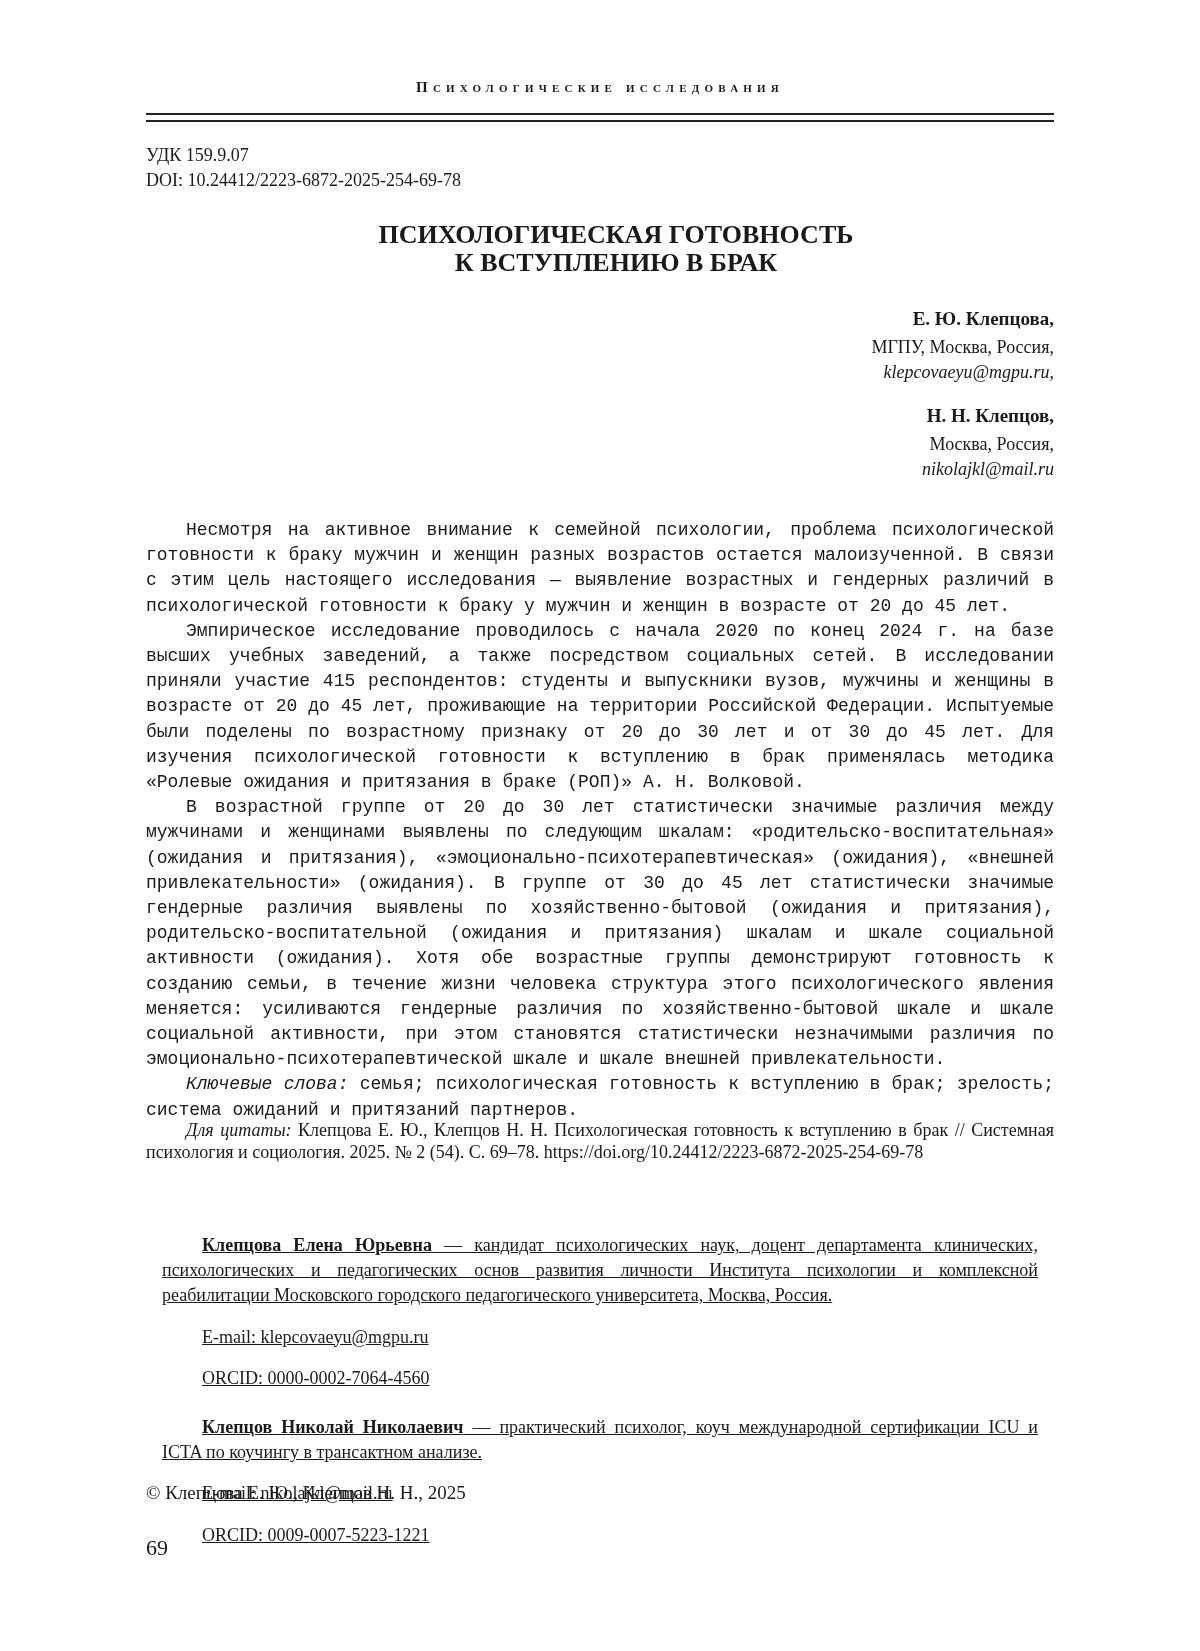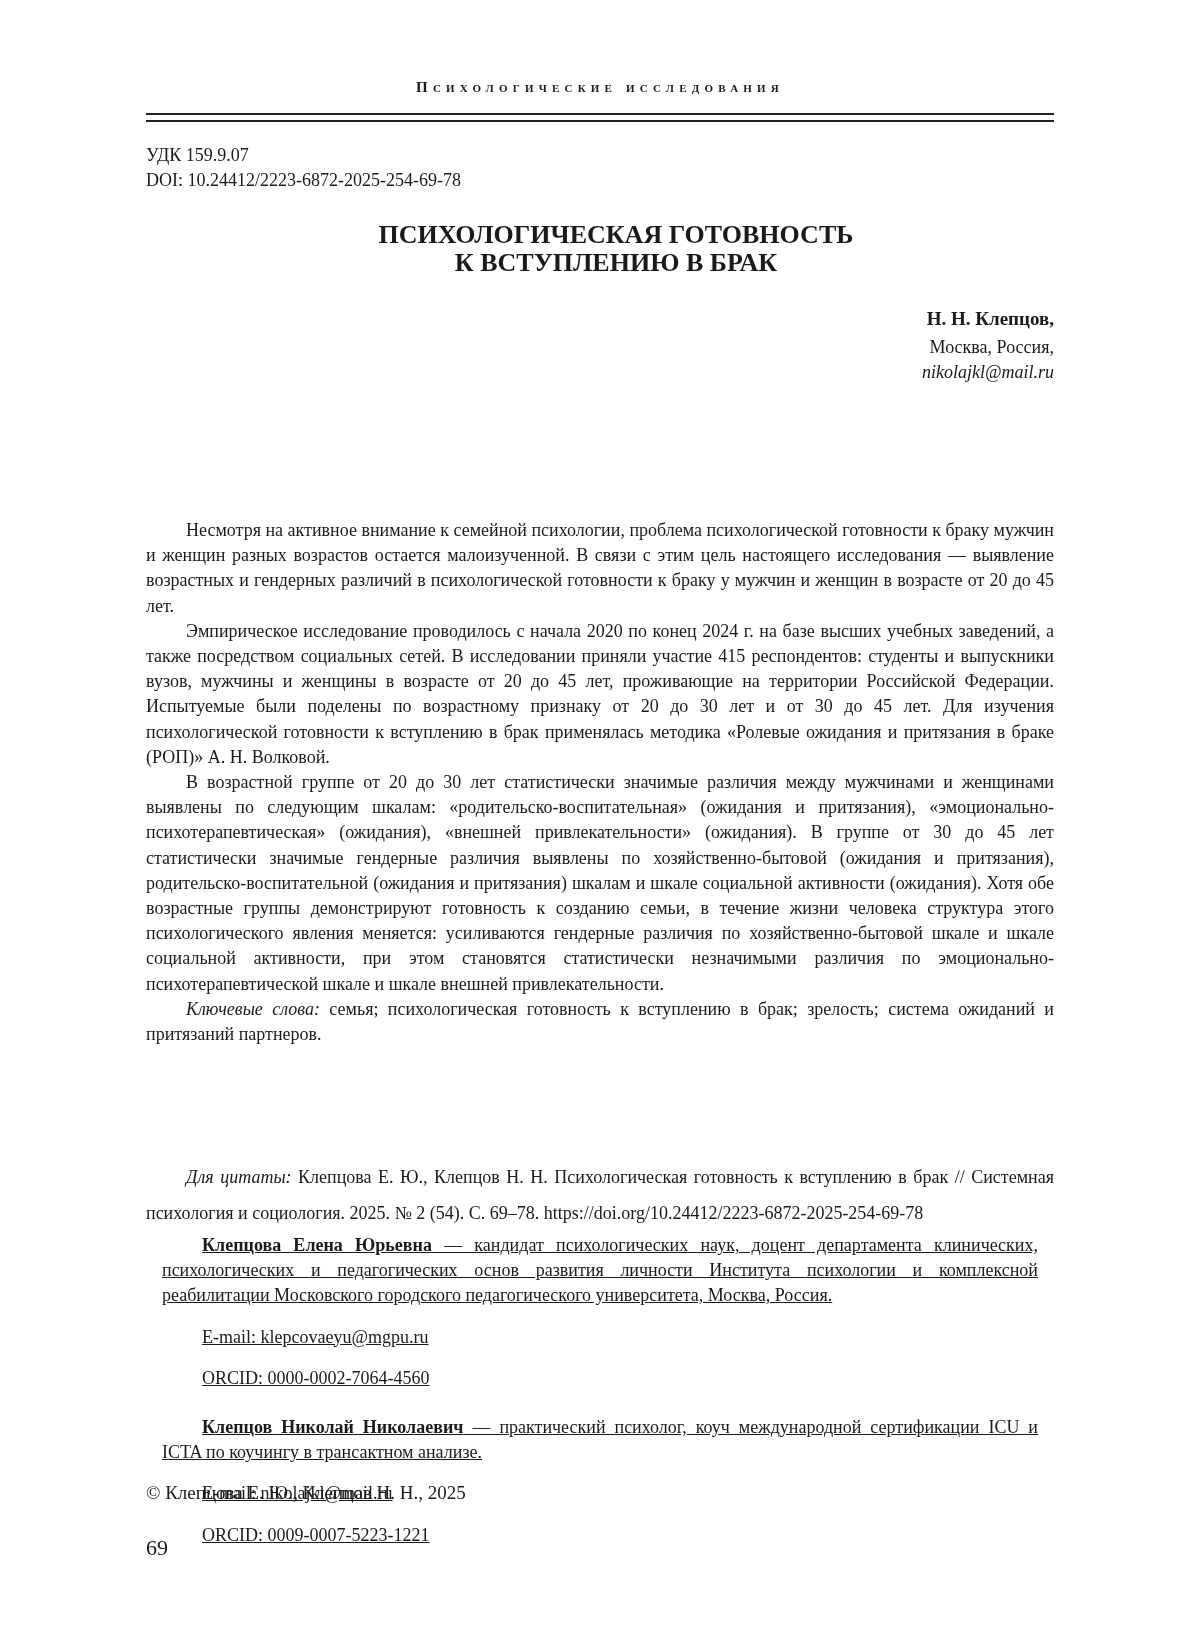--- a/index.html
+++ b/index.html
@@ -76,35 +76,35 @@
     .author-email { display: block; font-style: italic; }
     .author-block + .author-block { margin-top: 18px; }
     .body-text {
       position: absolute;
       top: 518px;
       left: 0;
       width: 908px;
       font-size: 18px;
       line-height: 25.2px;
       text-align: justify;
+      font-family: Liberation Mono, monospace;
     }
     .body-text p {
       margin: 0;
       text-indent: 40px;
     }
     .kw-label, .cite-label { font-style: italic; }
     .cite {
       position: absolute;
       top: 1119px;
       left: 0;
       width: 908px;
       font-size: 18px;
-      line-height: 36px;
+      line-height: 22px;
       text-align: justify;
-      margin-top: 40px;
     }
     .cite p { margin: 0; text-indent: 40px; }
     .bios {
       position: absolute;
       top: 1217px;
       left: 0;
       width: 908px;
       font-size: 18px;
       line-height: 25.2px;
       text-align: justify;
@@ -141,20 +141,25 @@
     <div>DOI: 10.24412/2223-6872-2025-254-69-78</div>
   </div>
 
   <div class="title">
     <div>ПСИХОЛОГИЧЕСКАЯ ГОТОВНОСТЬ</div>
     <div>К ВСТУПЛЕНИЮ В БРАК</div>
   </div>
 
   <div class="authors">
     <div class="author-block">
+      <span class="author-name">Е. Ю. Клепцова,</span>
+      <span class="author-line">МГПУ, Москва, Россия,</span>
+      <span class="author-email">klepcovaeyu@mgpu.ru,</span>
+    </div>
+    <div class="author-block">
       <span class="author-name">Н. Н. Клепцов,</span>
       <span class="author-line">Москва, Россия,</span>
       <span class="author-email">nikolajkl@mail.ru</span>
     </div>
   </div>
 
   <div class="body-text">
     <p>Несмотря на активное внимание к семейной психологии, проблема психологической готовности к браку мужчин и женщин разных возрастов остается малоизученной. В связи с этим цель настоящего исследования — выявление возрастных и гендерных различий в психологической готовности к браку у мужчин и женщин в возрасте от 20 до 45 лет.</p>
     <p>Эмпирическое исследование проводилось с начала 2020 по конец 2024 г. на базе высших учебных заведений, а также посредством социальных сетей. В исследовании приняли участие 415 респондентов: студенты и выпускники вузов, мужчины и женщины в возрасте от 20 до 45 лет, проживающие на территории Российской Федерации. Испытуемые были поделены по возрастному признаку от 20 до 30 лет и от 30 до 45 лет. Для изучения психологической готовности к вступлению в брак применялась методика «Ролевые ожидания и притязания в браке (РОП)» А. Н. Волковой.</p>
     <p>В возрастной группе от 20 до 30 лет статистически значимые различия между мужчинами и женщинами выявлены по следующим шкалам: «родительско-воспитательная» (ожидания и притязания), «эмоционально-психотерапевтическая» (ожидания), «внешней привлекательности» (ожидания). В группе от 30 до 45 лет статистически значимые гендерные различия выявлены по хозяйственно-бытовой (ожидания и притязания), родительско-воспитательной (ожидания и притязания) шкалам и шкале социальной активности (ожидания). Хотя обе возрастные группы демонстрируют готовность к созданию семьи, в течение жизни человека структура этого психологического явления меняется: усиливаются гендерные различия по хозяйственно-бытовой шкале и шкале социальной активности, при этом становятся статистически незначимыми различия по эмоционально-психотерапевтической шкале и шкале внешней привлекательности.</p>

